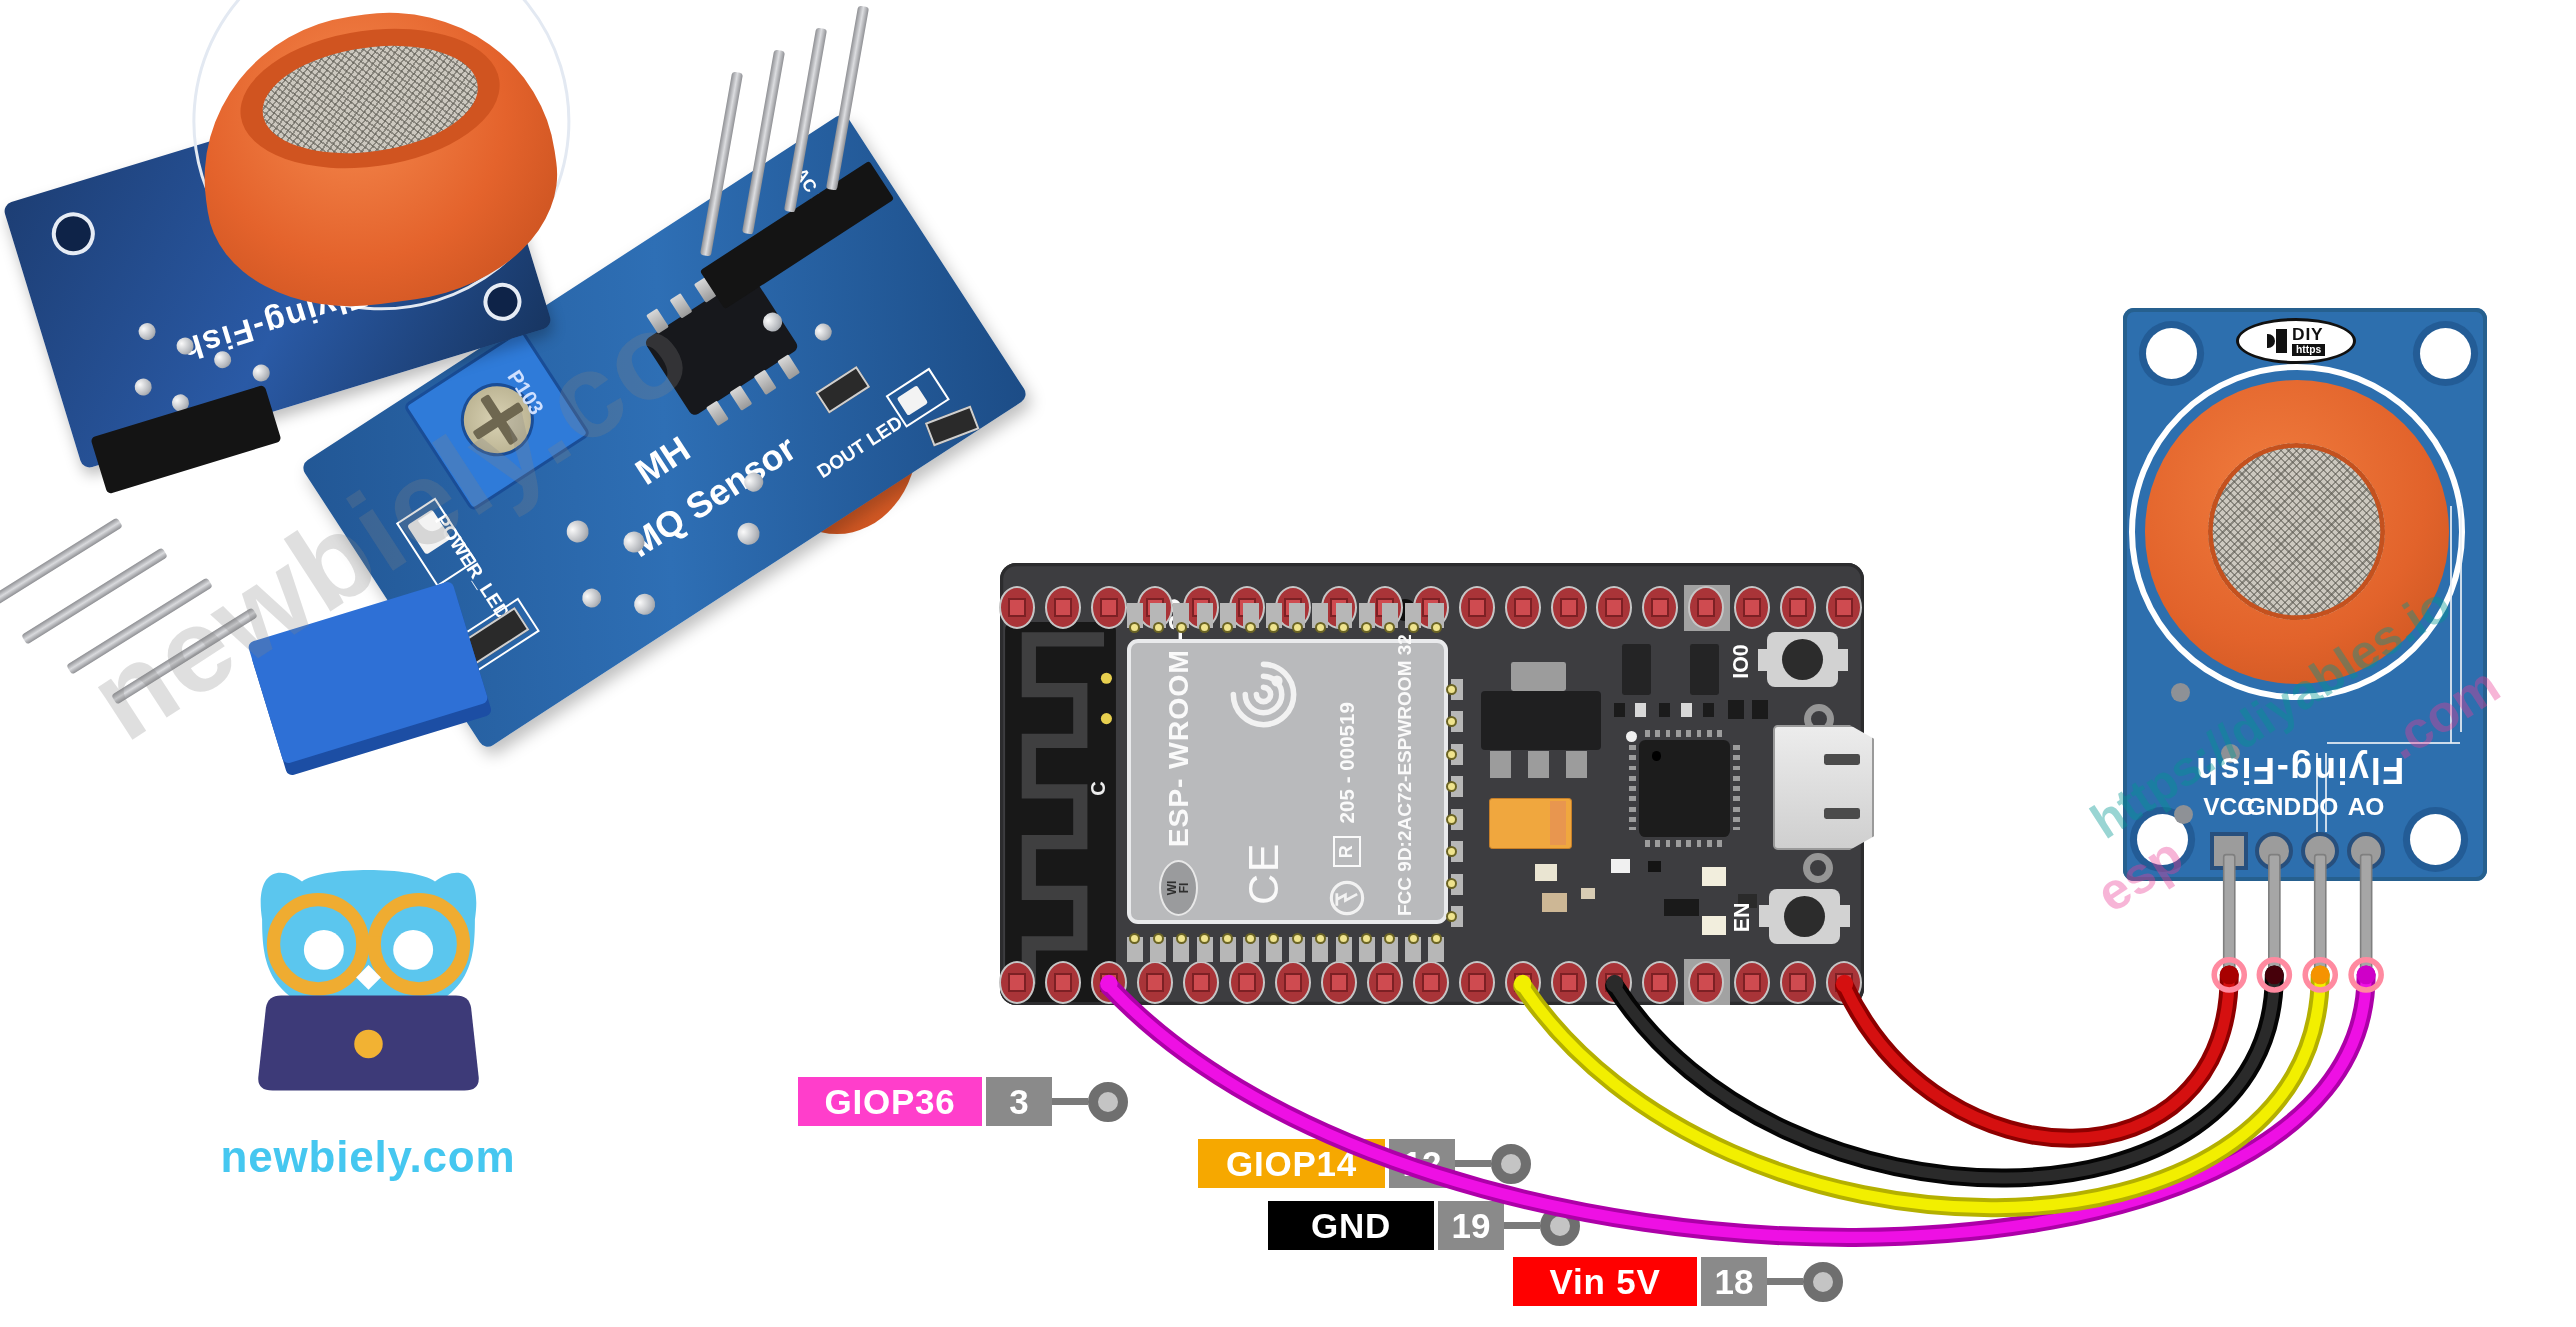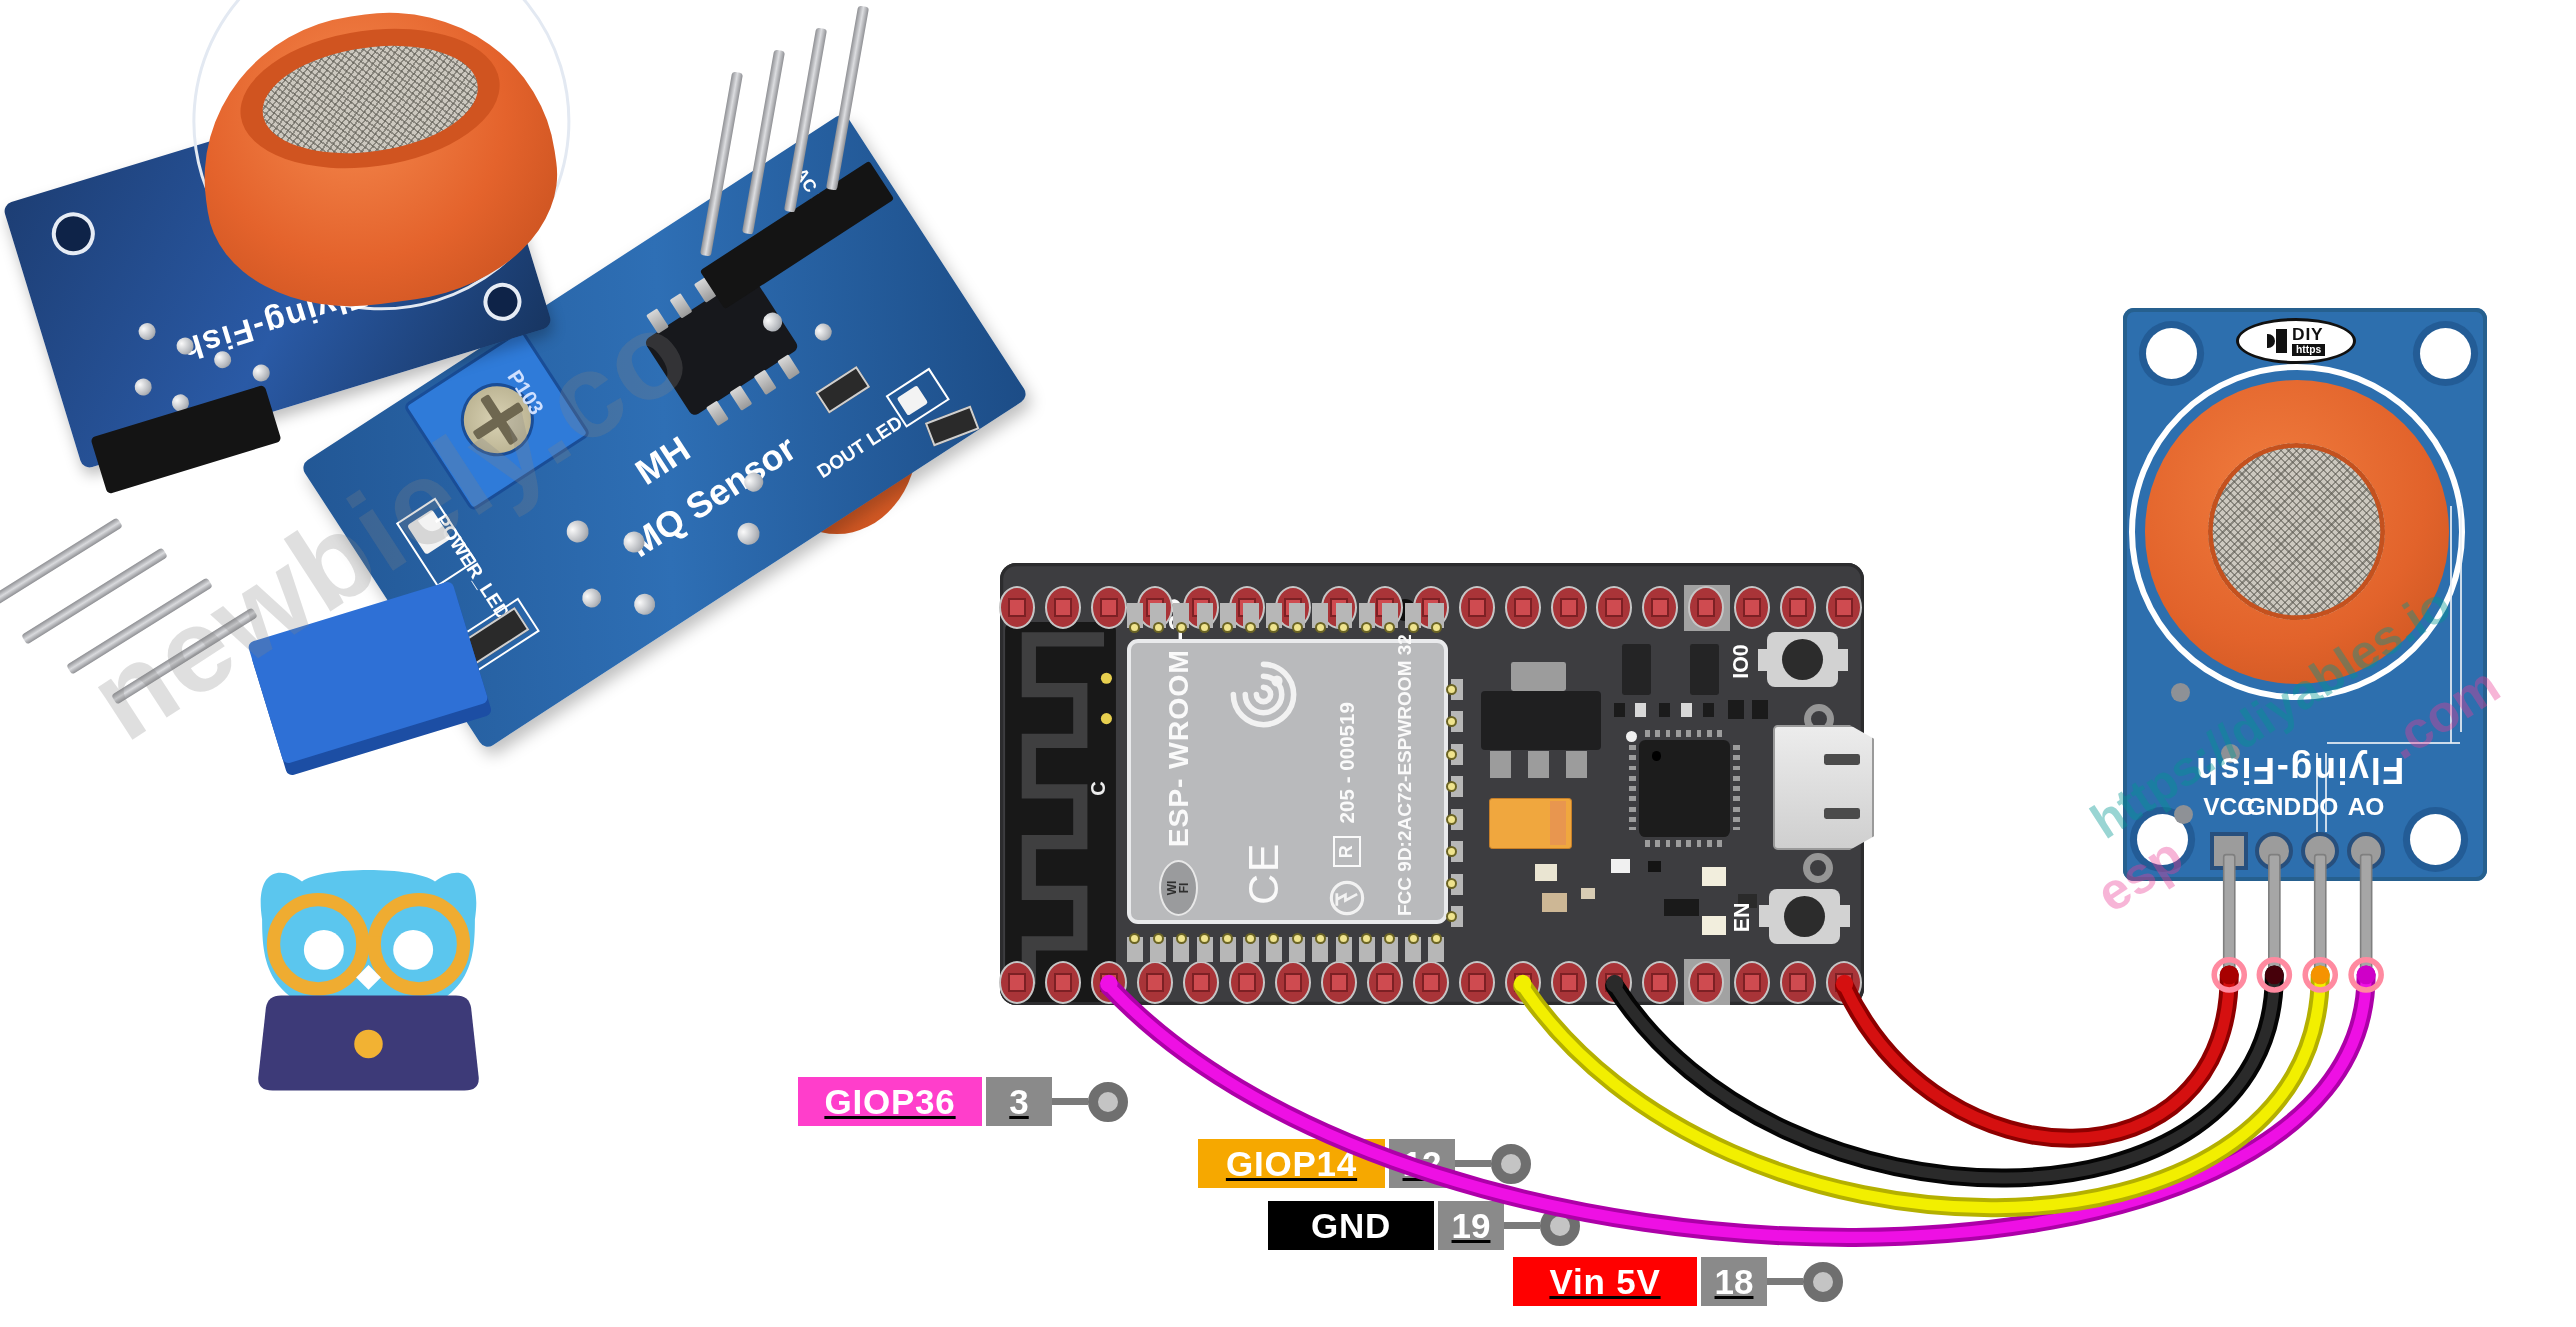--- a/index.html
+++ b/index.html
@@ -118,21 +118,21 @@
        background:linear-gradient(180deg,#ececec,#cfcfcf);border:2.4px solid #9a9a9a;box-sizing:border-box;
        clip-path:polygon(0 0,76% 0,100% 11%,100% 89%,76% 100%,0 100%);border-radius:4.7px;}
   .usbslot{position:absolute;width:36px;height:11px;background:#4b4b4b;border-radius:2.4px;}
   .usbring{position:absolute;width:30px;height:30px;border-radius:50%;border:7.1px solid #969696;box-sizing:border-box;}
   .comp{position:absolute;}
   #mcu{position:absolute;left:1639px;top:740px;width:91px;height:97px;background:#1c1c1c;border-radius:6.3px;}
   .mcu-pins-h{position:absolute;height:7.1px;background:repeating-linear-gradient(90deg,#9c9c9c 0 4.7px,transparent 4.7px 10.3px);}
   .mcu-pins-v{position:absolute;width:7.1px;background:repeating-linear-gradient(180deg,#9c9c9c 0 4.7px,transparent 4.7px 10.3px);}
 
   
-  .conn-row{position:absolute;display:flex;align-items:center;height:49px;text-decoration:underline;}
+  .conn-row{position:absolute;display:flex;align-items:center;height:49px;}
   .conn-label{height:49px;display:flex;align-items:center;justify-content:center;color:#fff;
               font-size:35px;font-weight:bold;letter-spacing:0.8px;}
   .conn-num{width:66px;height:49px;margin-left:4px;background:#8a8a8a;color:#fff;font-size:35px;font-weight:bold;
             display:flex;align-items:center;justify-content:center;}
   .conn-line{width:36px;height:7.1px;background:#7a7a7a;}
   .conn-donut{width:40px;height:40px;border-radius:50%;border:10.3px solid #6f6f6f;background:#c4c4c4;box-sizing:border-box;}
 
   #wires-svg{position:absolute;left:0;top:0;z-index:40;}
   #labels-layer{position:absolute;left:0;top:0;width:100%;height:100%;z-index:30;}
 </style>
@@ -225,20 +225,21 @@
              C262,118 256,168 150,174 C44,168 38,118 38,70 Z" fill="#5bc6ee"></path>
     <circle cx="97" cy="96" r="47" fill="#5bc6ee" stroke="#efac31" stroke-width="14"></circle>
     <circle cx="203" cy="96" r="47" fill="#5bc6ee" stroke="#efac31" stroke-width="14"></circle>
     <rect x="138" y="88" width="24" height="12" fill="#efac31"></rect>
     <circle cx="103" cy="102" r="21" fill="#ffffff"></circle>
     <circle cx="197" cy="102" r="21" fill="#ffffff"></circle>
     <polygon points="150,118 163,131 150,144 137,131" fill="#ffffff"></polygon>
     <path d="M58,150 L242,150 Q256,150 258,163 L266,236 Q267,250 251,250 L49,250 Q33,250 34,236 L42,163 Q44,150 58,150 Z" fill="#3d3a78"></path>
     <circle cx="150" cy="201" r="15" fill="#f2b233"></circle>
   </svg>
+  <div id="brand-text">newbiely.com</div>
 
 
   <div id="sensor-pcb"></div>
   <div class="shole" style="left:2146px;top:328px;"></div>
   <div class="shole" style="left:2420px;top:328px;"></div>
   <div class="shole" style="left:2137px;top:814px;"></div>
   <div class="shole" style="left:2410px;top:814px;"></div>
   <div id="whitering"></div>
   <div id="orangering"></div>
   <div id="sensormesh" class="mesh"></div>

